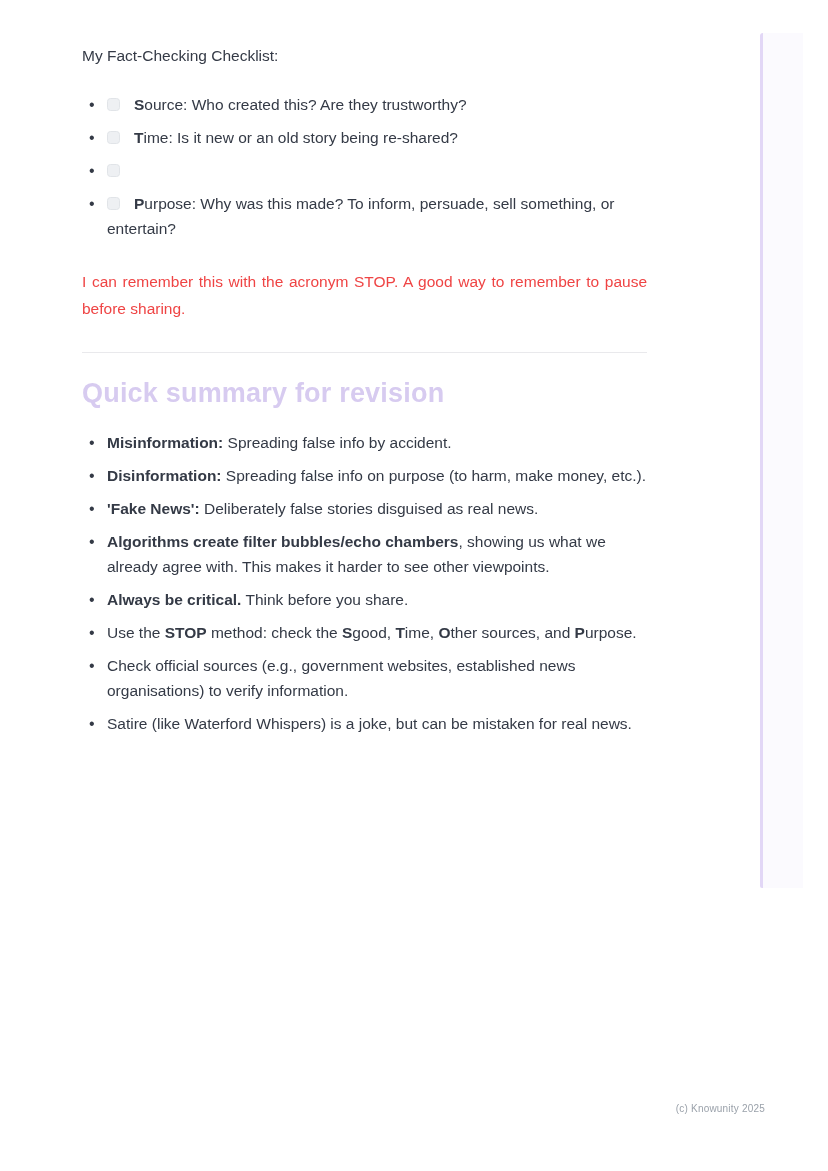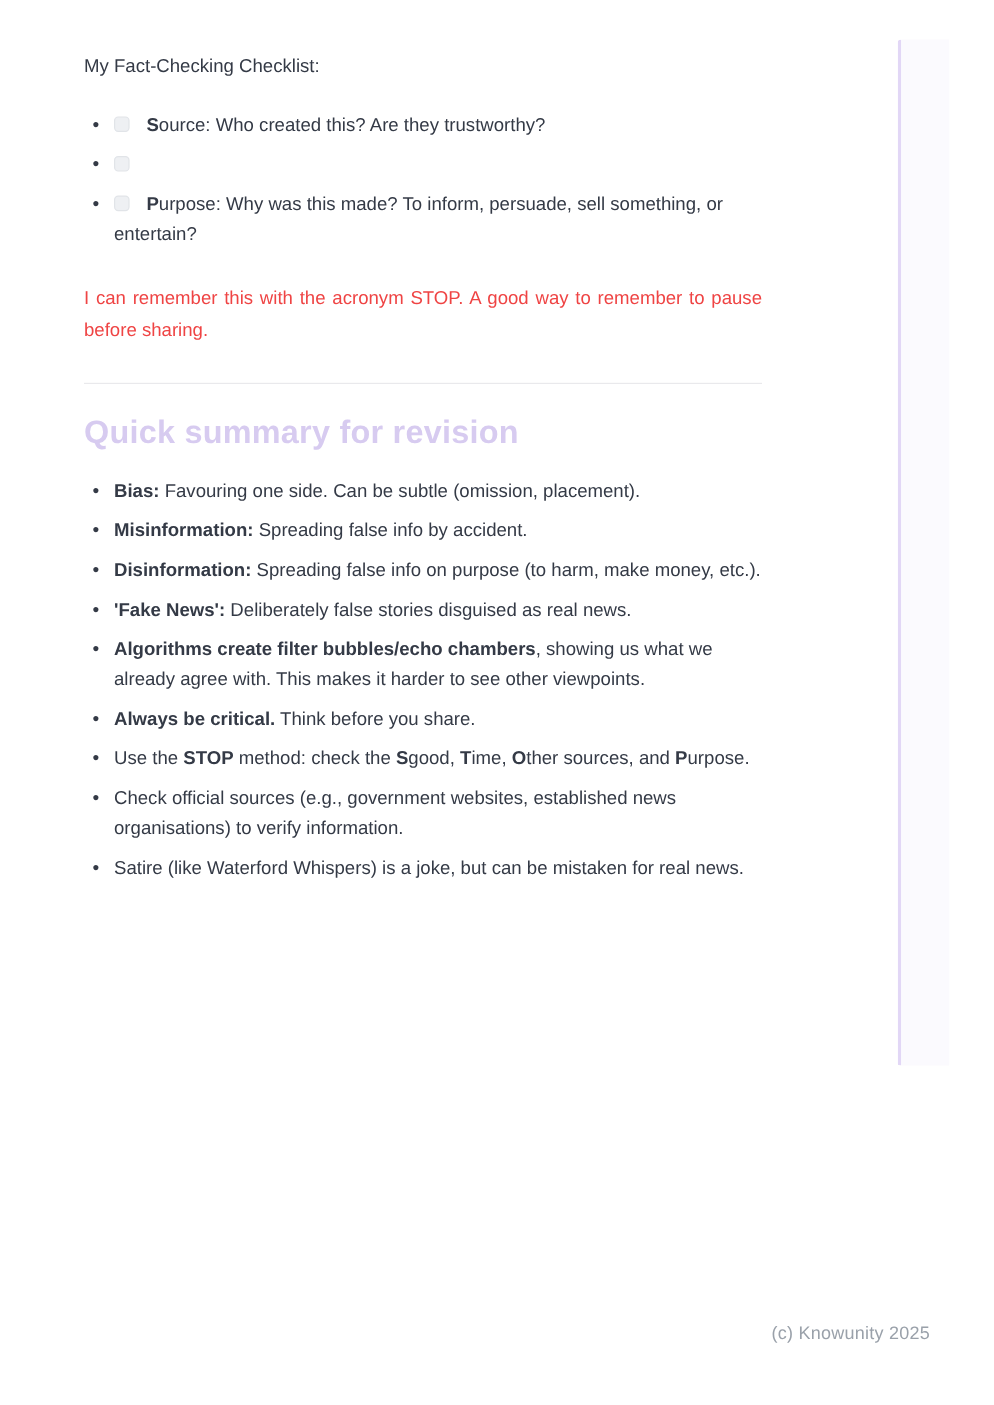--- a/index.html
+++ b/index.html
@@ -6,20 +6,21 @@
   html, body { background: #ffffff; }
   body {
     width: 828px; height: 1171px;
     position: relative;
     font-family: "Liberation Sans", sans-serif;
     overflow: hidden;
   }
   .page {
     position: absolute; inset: 0;
     background: #ffffff;
+    margin-left: 12px;
   }
   .accent-panel {
     position: absolute;
     left: 748px; top: 33px;
     width: 43px; height: 855px;
     background: #fbfafe;
     border-left: 3px solid #e2d7f6;
     border-top-left-radius: 3px;
     border-bottom-left-radius: 2px;
   }
@@ -68,51 +69,51 @@
   }
   h2.summary-heading {
     font-size: 27px;
     font-weight: 700;
     color: #d7cbf0;
     letter-spacing: 0.2px;
     margin-bottom: 22px;
   }
   .footer {
     position: absolute;
-    top: 1103px; right: 53px;
-    font-size: 15px;
+    top: 1103px; right: 63px;
+    font-size: 10px;
     color: #9aa1aa;
     letter-spacing: 0.2px;
   }
 </style>
 </head>
 <body>
 
 <div class="page">
 
   <div class="accent-panel"></div>
 
   <div class="content">
 
     <p class="doc-title">My Fact-Checking Checklist:</p>
 
     <ul class="blist checklist">
         <li><span class="checkbox"></span><span><span class="b">S</span><span>ource: Who created this? Are they trustworthy?</span></span></li>
+        <li><span class="checkbox"></span><span><span class="b">T</span><span>ime: Is it new or an old story being re-shared?</span></span></li>
         <li><span class="checkbox"></span></li>
         <li><span class="checkbox"></span><span><span class="b">P</span><span>urpose: Why was this made? To inform, persuade, sell something, or entertain?</span></span></li>
       </ul>
 
     <p class="note">I can remember this with the acronym STOP. A good way to remember to pause before sharing.</p>
 
     <hr class="divider">
 
     <h2 class="summary-heading">Quick summary for revision</h2>
 
     <ul class="blist summary">
-        <li><span class="b">Bias:</span><span> Favouring one side. Can be subtle (omission, placement).</span></li>
         <li><span class="b">Misinformation:</span><span> Spreading false info by accident.</span></li>
         <li><span class="b">Disinformation:</span><span> Spreading false info on purpose (to harm, make money, etc.).</span></li>
         <li><span class="b">'Fake News':</span><span> Deliberately false stories disguised as real news.</span></li>
         <li><span class="b">Algorithms create filter bubbles/echo chambers</span><span>, showing us what we already agree with. This makes it harder to see other viewpoints.</span></li>
         <li><span class="b">Always be critical.</span><span> Think before you share.</span></li>
         <li><span>Use the </span><span class="b">STOP</span><span> method: check the </span><span class="b">S</span><span>good, </span><span class="b">T</span><span>ime, </span><span class="b">O</span><span>ther sources, and </span><span class="b">P</span><span>urpose.</span></li>
         <li><span>Check official sources (e.g., government websites, established news organisations) to verify information.</span></li>
         <li><span>Satire (like Waterford Whispers) is a joke, but can be mistaken for real news.</span></li>
       </ul>
 

